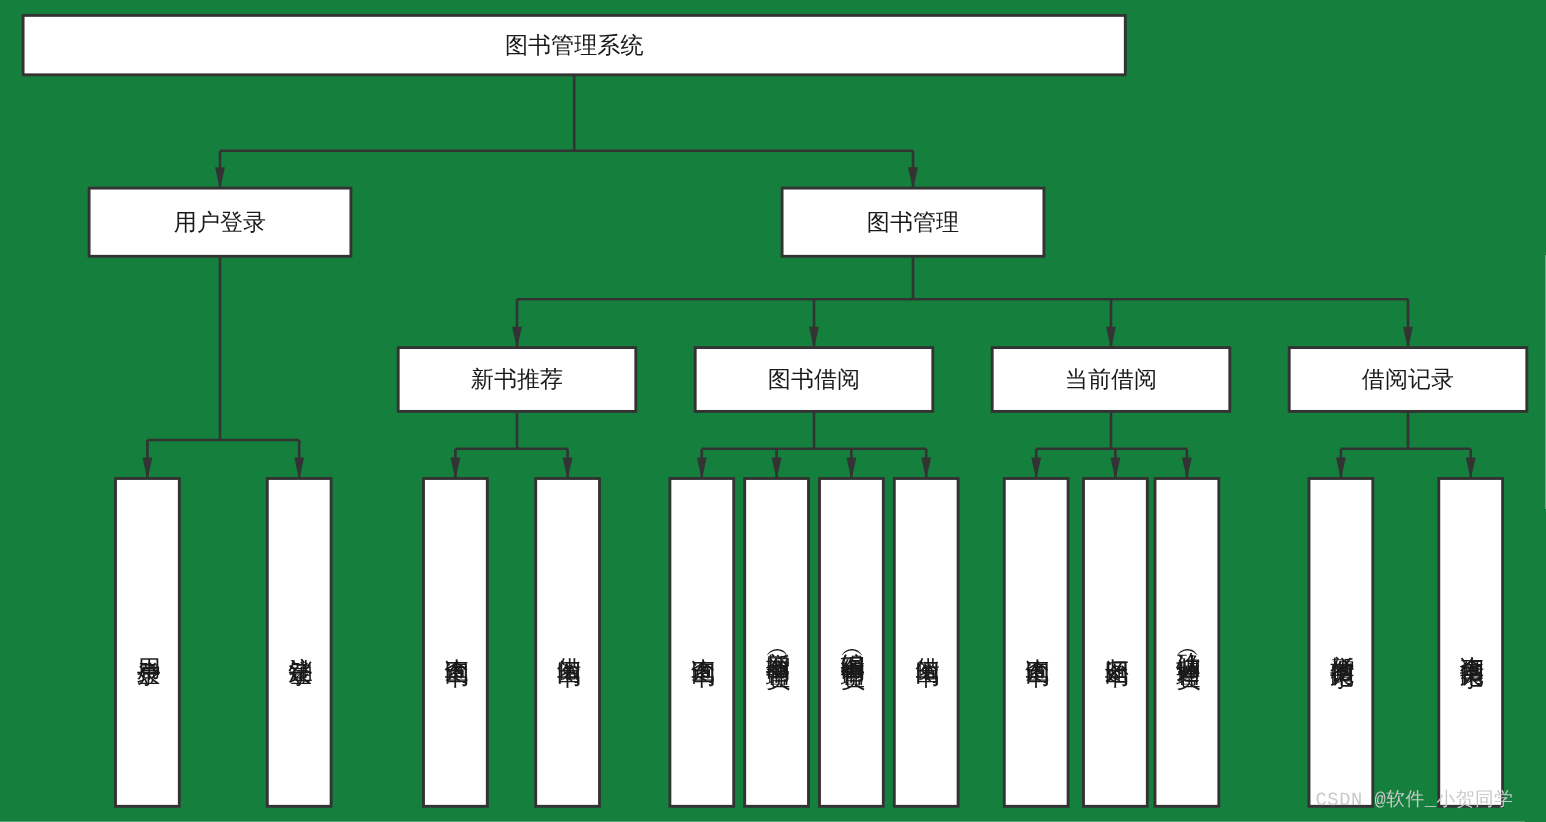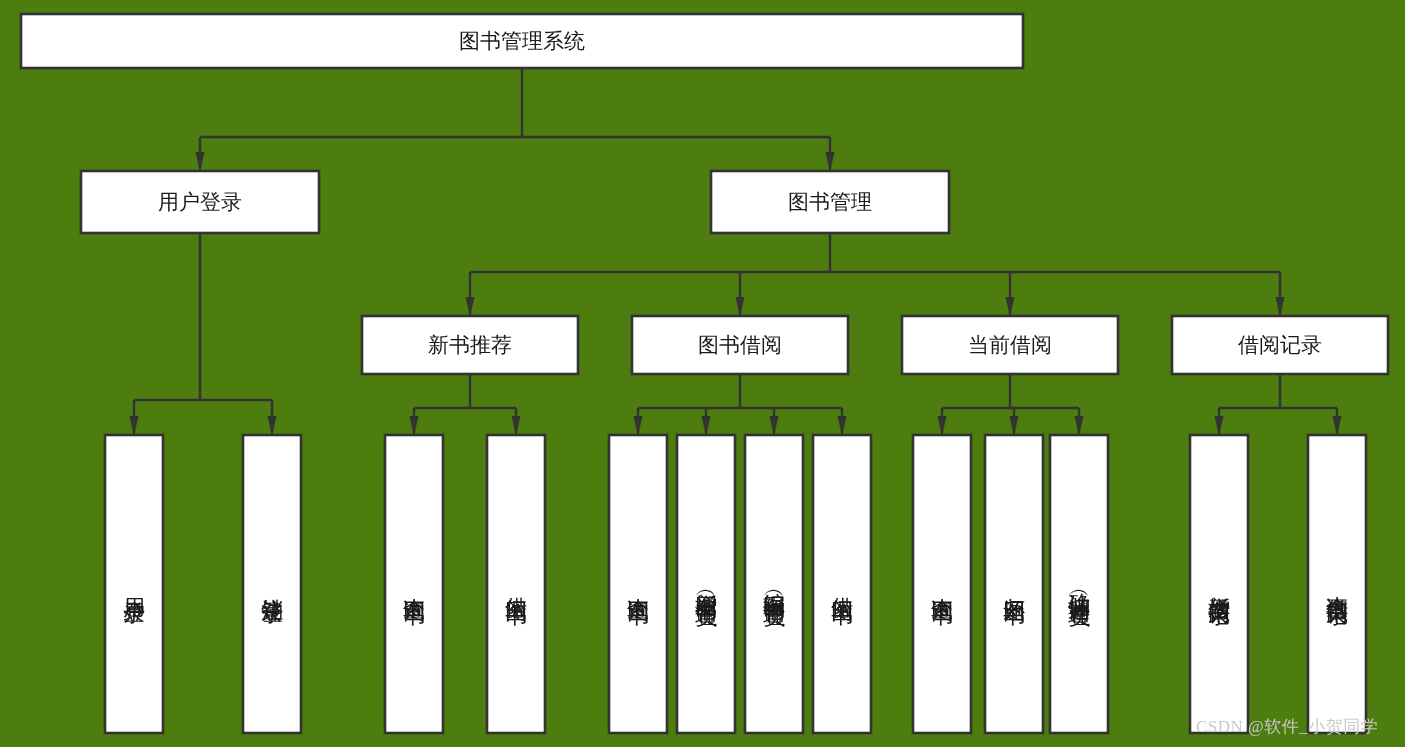--- a/index.html
+++ b/index.html
@@ -10,21 +10,21 @@
   body {
     width: 1405px;
     height: 747px;
     font-family: "DejaVu Sans", "Liberation Sans", sans-serif;
     overflow: hidden;
   }
   #diagram-root {
     position: relative;
     width: 1405px;
     height: 747px;
-    background: #4d7c0f;
+    background: #15803d;
   }
   svg#flow-svg {
     position: absolute;
     top: 0;
     left: 0;
     width: 1405px;
     height: 747px;
     display: block;
   }
   .node-rect {
@@ -62,21 +62,21 @@
     font-family: "DejaVu Sans", "Liberation Sans", sans-serif;
     font-size: 22px;
     line-height: 1.12;
     letter-spacing: 2px;
     color: #1a1a1a;
     white-space: nowrap;
     text-align: center;
   }
   .watermark {
     position: absolute;
-    font-family: Liberation Serif, serif;
+    font-family: Liberation Mono, monospace;
     font-size: 17px;
     color: #c9c9c9;
     white-space: nowrap;
     letter-spacing: 0.5px;
   }
 </style>
 </head>
 <body>
 
 <div id="diagram-root">

